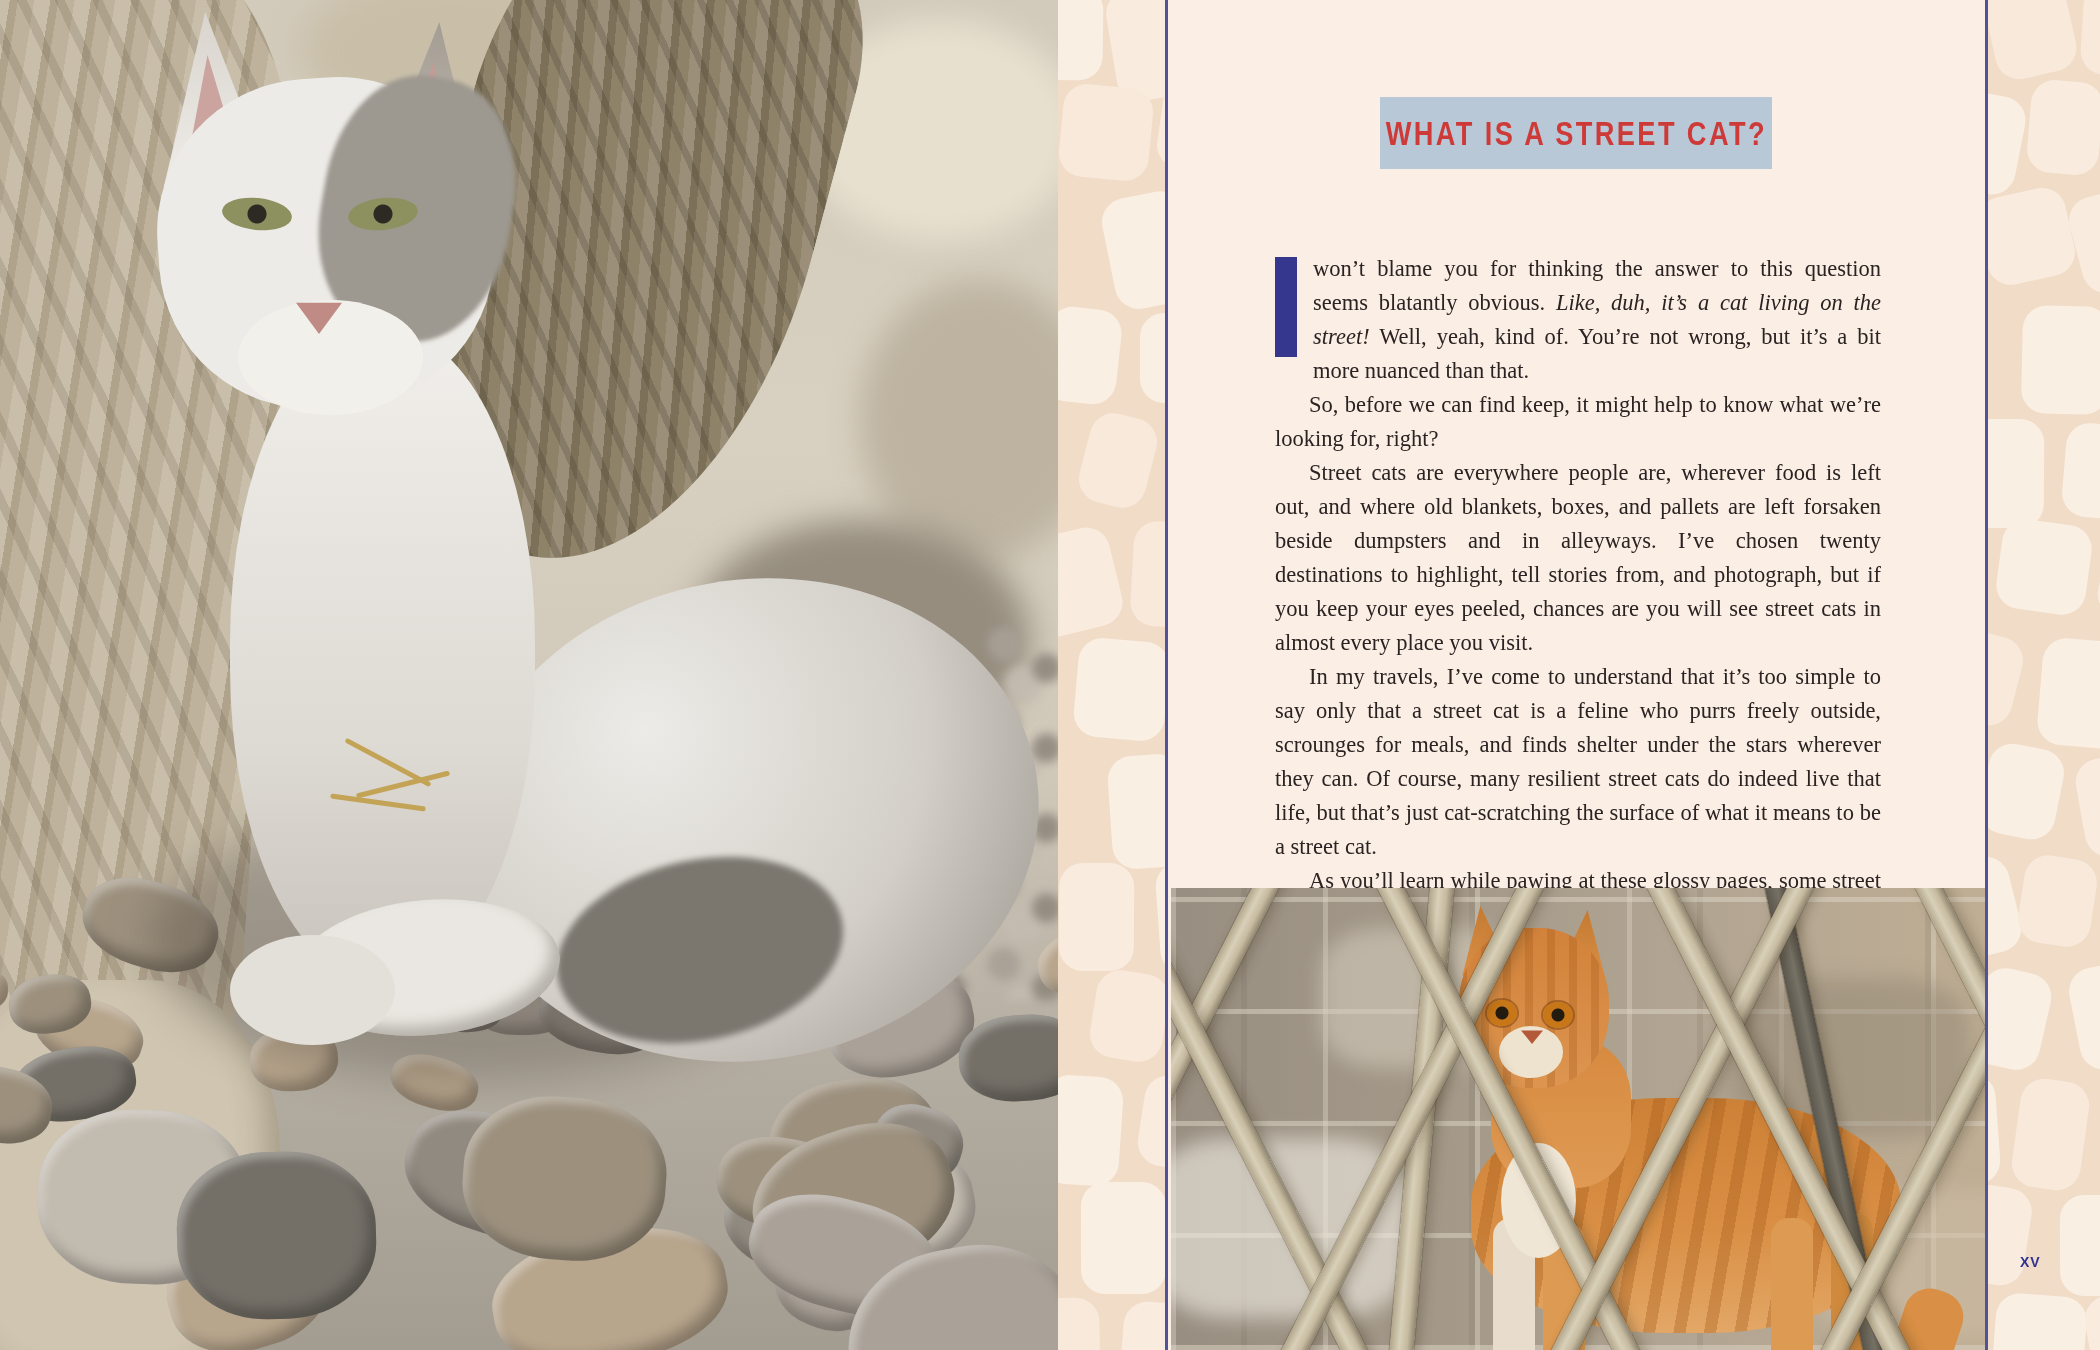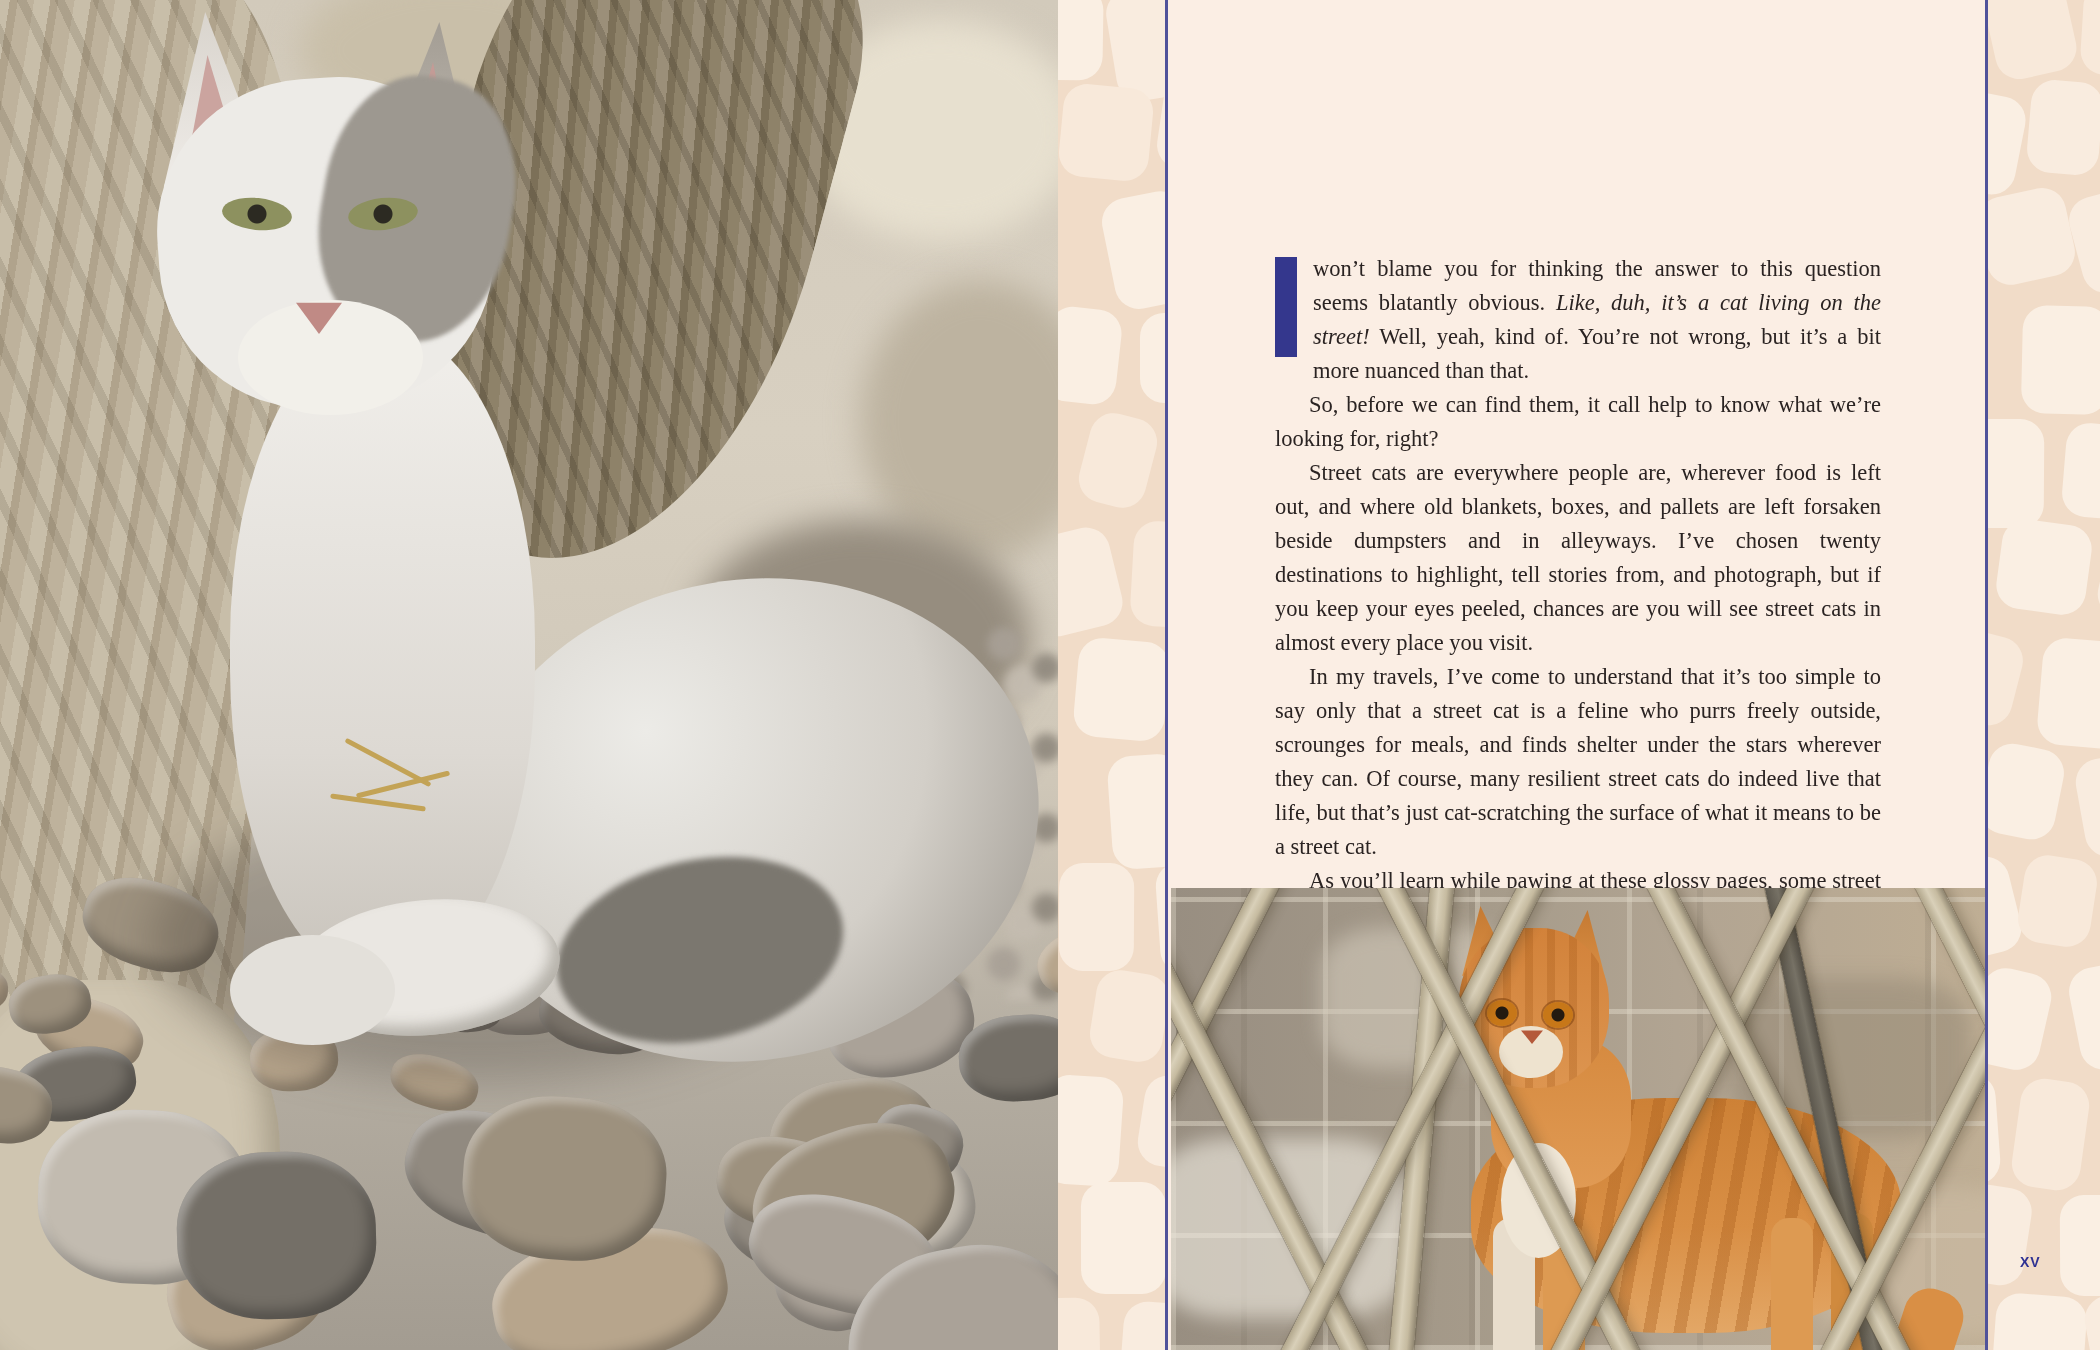--- a/index.html
+++ b/index.html
@@ -371,26 +371,29 @@
       <div class="rock" style="left: 177.286px; top: 1151.93px; width: 198.925px; height: 166.599px; border-radius: 45%; background: rgb(116, 111, 103); transform: rotate(-1.49134deg); box-shadow: rgba(0, 0, 0, 0.28) -7px -9px 14px inset, rgba(255, 255, 255, 0.35) 5px 6px 9px inset;"></div>
       <div class="rock" style="left: 492.208px; top: 1232.41px; width: 236.1px; height: 130.328px; border-radius: 45%; background: rgb(183, 165, 140); transform: rotate(-10.3109deg); box-shadow: rgba(0, 0, 0, 0.28) -7px -9px 14px inset, rgba(255, 255, 255, 0.35) 5px 6px 9px inset;"></div>
       <div class="rock" style="left: 751.775px; top: 1128.53px; width: 203.331px; height: 142.707px; border-radius: 45%; background: rgb(157, 145, 126); transform: rotate(-18.6889deg); box-shadow: rgba(0, 0, 0, 0.28) -7px -9px 14px inset, rgba(255, 255, 255, 0.35) 5px 6px 9px inset;"></div>
       <div class="rock" style="left: 748.134px; top: 1199.67px; width: 191.175px; height: 109.675px; border-radius: 45%; background: rgb(170, 162, 152); transform: rotate(15.1332deg); box-shadow: rgba(0, 0, 0, 0.28) -7px -9px 14px inset, rgba(255, 255, 255, 0.35) 5px 6px 9px inset;"></div>
       <div class="rock" style="left: 849.944px; top: 1247.2px; width: 236.334px; height: 212.687px; border-radius: 45%; background: rgb(170, 162, 152); transform: rotate(-10.5749deg); box-shadow: rgba(0, 0, 0, 0.28) -7px -9px 14px inset, rgba(255, 255, 255, 0.35) 5px 6px 9px inset;"></div>
       <div class="rock" style="left: 462.78px; top: 1096.8px; width: 202.804px; height: 162.65px; border-radius: 45%; background: rgb(157, 145, 126); transform: rotate(4.16181deg); box-shadow: rgba(0, 0, 0, 0.28) -7px -9px 14px inset, rgba(255, 255, 255, 0.35) 5px 6px 9px inset;"></div>
     </div>
 </div>
 
 <div class="page">
+  <div class="title-banner">
+    <h1>WHAT IS A STREET CAT?</h1>
+  </div>
 
   <div class="article">
     <p class="first">
       <span class="dropcap">I</span><span>won’t blame you for thinking the answer to this question seems blatantly obvious. </span><em>Like, duh, it’s a cat living on the street!</em><span> Well, yeah, kind of. You’re not wrong, but it’s a bit more nuanced than that.</span>
     </p>
-    <p>So, before we can find them, it call help to know what we’re looking for, right?</p>
+    <p>So, before we can find keep, it might help to know what we’re looking for, right?</p>
     <p>Street cats are everywhere people are, wherever food is left out, and where old blankets, boxes, and pallets are left forsaken beside dumpsters and in alleyways. I’ve chosen twenty destinations to highlight, tell stories from, and photograph, but if you keep your eyes peeled, chances are you will see street cats in almost every place you visit.</p>
     <p>In my travels, I’ve come to understand that it’s too simple to say only that a street cat is a feline who purrs freely outside, scrounges for meals, and finds shelter under the stars wherever they can. Of course, many resilient street cats do indeed live that life, but that’s just cat-scratching the surface of what it means to be a street cat.</p>
     <p>As you’ll learn while pawing at these glossy pages, some street cats are lucky enough to live within medieval walled cities and call baroque gardens in the Mediterranean home. Others stagger back to their favorite</p>
   </div>
 
   <div class="photo-bottom">
     <div class="wall"></div>
     <div class="wpatch w1"></div>
     <div class="wpatch w2"></div>
     <div class="wpatch w3"></div>

